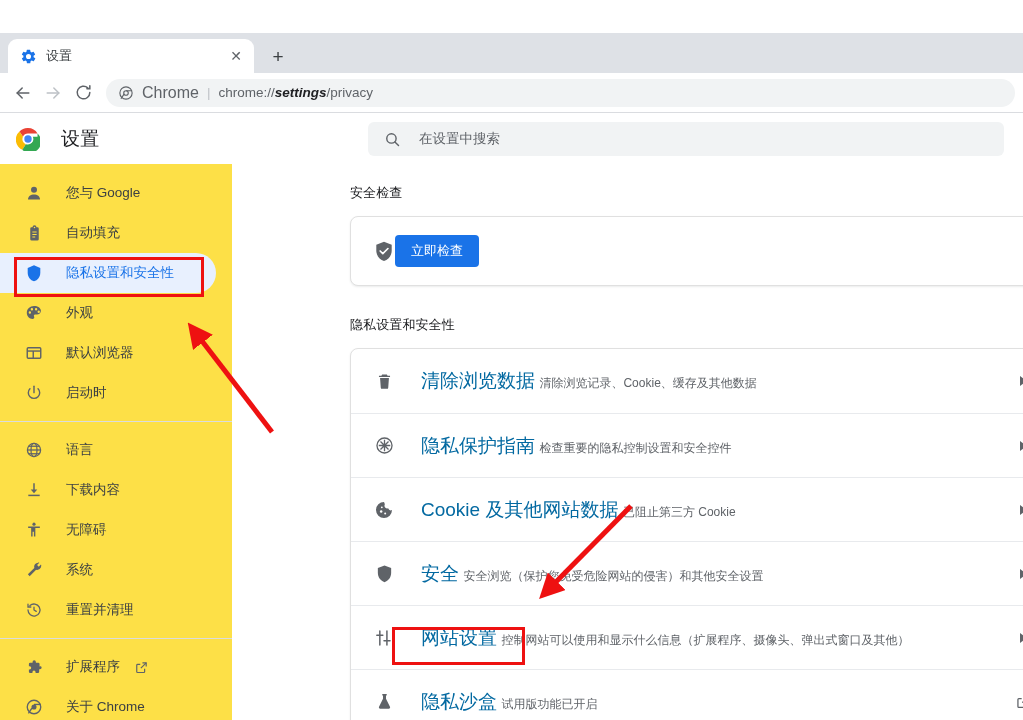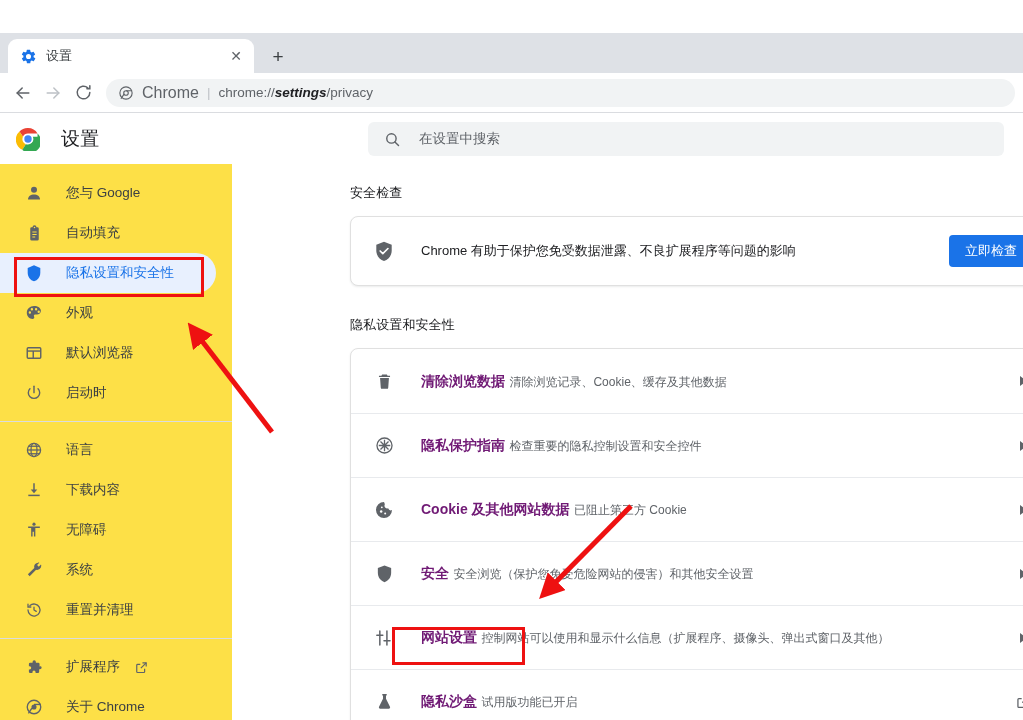--- a/index.html
+++ b/index.html
@@ -208,21 +208,21 @@
     border-top: 1px solid #e8eaed;
     position: relative;
   }
   .list-row:first-child { border-top: none; }
   .lr-icon {
     width: 22px; height: 22px; flex: 0 0 22px;
     color: #5f6368;
     display: flex; align-items: center; justify-content: center;
   }
   .lr-text { margin-left: 26px; flex: 1 1 auto; min-width: 0; }
-  .lr-title { font-size: 14px; color: #701a75; margin-bottom: 4px; white-space: nowrap; font-weight: bold; }
+  .lr-title { font-size: 19px; color: #0369a1; margin-bottom: 4px; white-space: nowrap; }
   .lr-sub { font-size: 12px; color: #5f6368; white-space: nowrap; }
   .lr-end {
     width: 28px; flex: 0 0 28px;
     display: flex; align-items: center; justify-content: center;
     color: #5f6368;
   }
   .chev {
     width: 0; height: 0;
     border-top: 5px solid transparent;
     border-bottom: 5px solid transparent;
@@ -482,21 +482,20 @@
         <div class="section-head">安全检查</div>
 
         <div class="card">
           <div class="safety-row">
             <span class="safety-icon">
               <svg width="22" height="22" viewBox="0 0 24 24" fill="currentColor">
                   <path d="M12 1.8 3.6 5.2v6.3c0 5.3 3.6 10.2 8.4 11.4 4.8-1.2 8.4-6.1 8.4-11.4V5.2z"></path>
                   <polyline points="7.8 12 10.7 14.9 16.3 9.3" fill="none" stroke="#ffffff" stroke-width="1.8" stroke-linecap="round" stroke-linejoin="round"></polyline>
                 </svg>
             </span>
-            <span class="safety-text">Chrome 有助于保护您免受数据泄露、不良扩展程序等问题的影响</span>
             <button class="safety-btn">立即检查</button>
           </div>
         </div>
 
         <div class="gap"></div>
 
         <div class="section-head">隐私设置和安全性</div>
 
         <div class="card">
 

